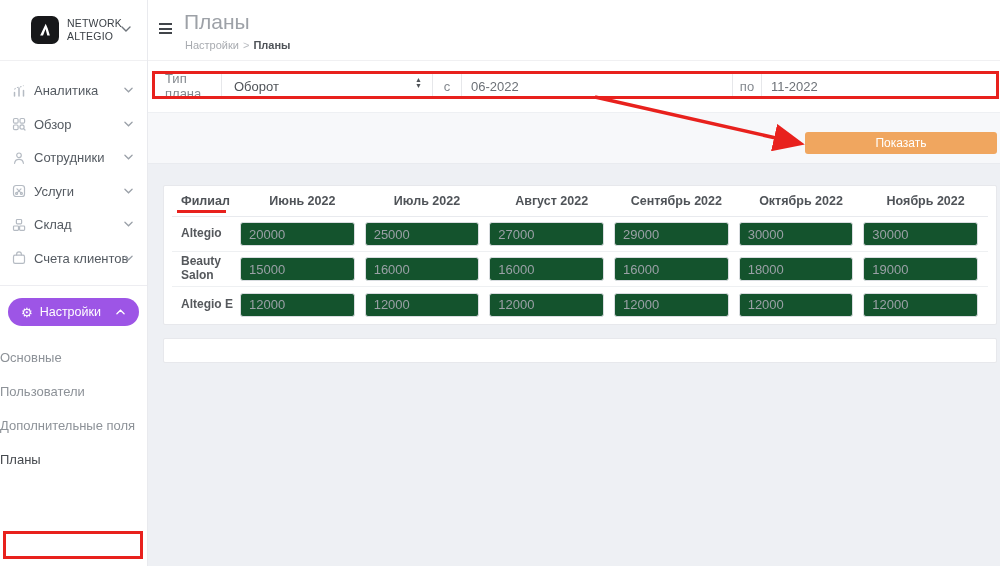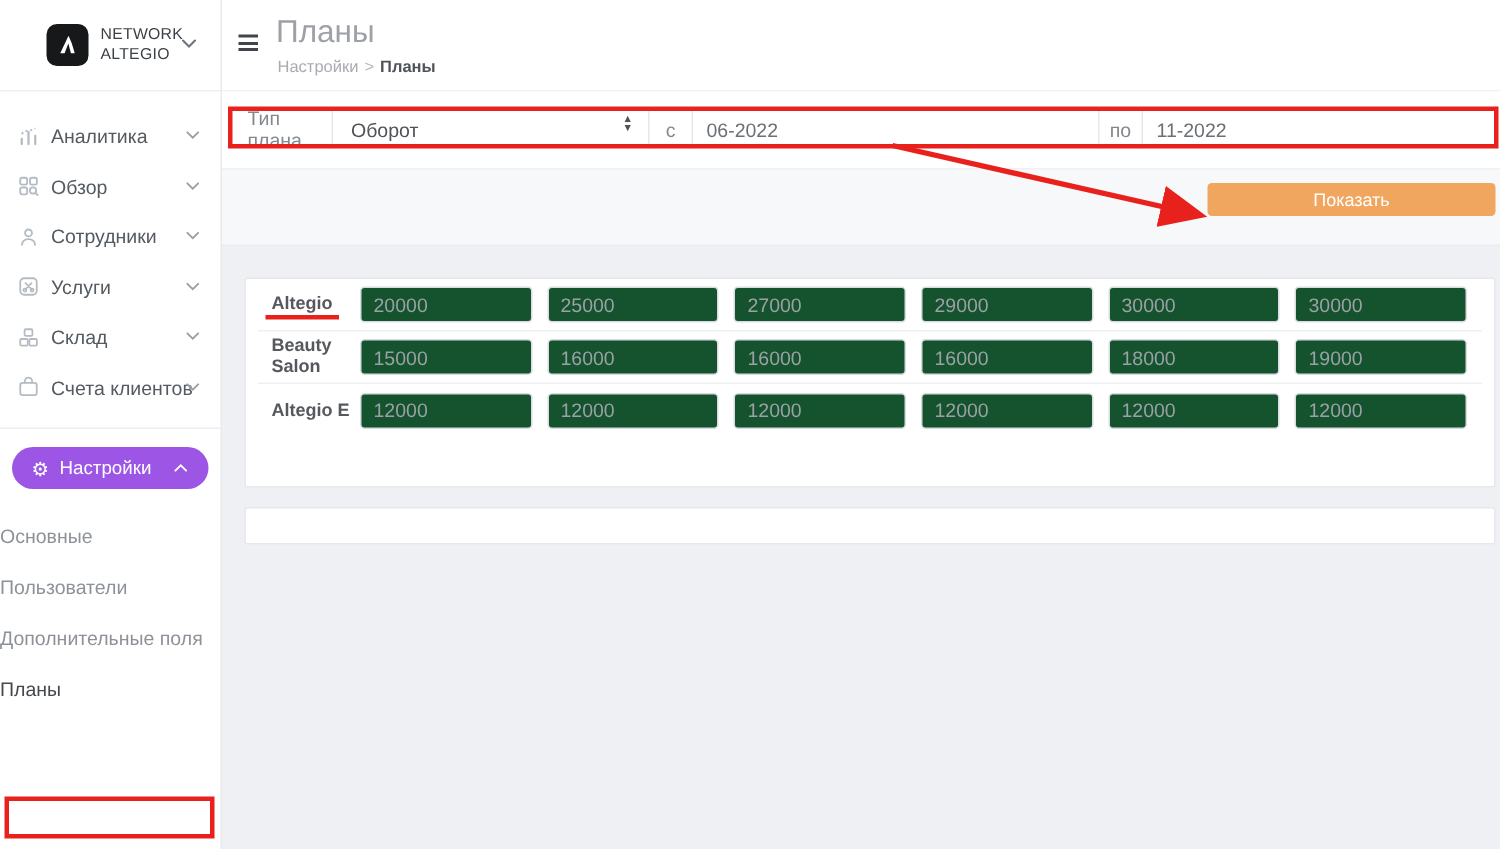--- a/index.html
+++ b/index.html
@@ -68,21 +68,21 @@
   .flabel { color:#83888e; padding:0 12px 0 10px; width:67px; }
   .fselect { width:211px; padding-left:12px; color:#4f5358; position:relative; cursor:pointer; }
   .spinner { position:absolute; right:10px; top:4px; display:flex; flex-direction:column; line-height:6px; font-size:7px; color:#4f5358; }
   .fprep { width:29px; justify-content:center; color:#83888e; }
   .finput-wrap1 { width:271px; }
   .finput-wrap2 { flex:1; }
   .finput { border:none; outline:none; width:100%; padding-left:9px; font-size:13px; color:#6b7076; font-family:inherit; background:transparent; }
   
   .btn-band { position:absolute; left:148px; top:112px; right:0; height:52px; background:#f7f8fa; border-top:1px solid #eef0f3; border-bottom:1px solid #e9ebef; }
   .show-btn {
-    position:absolute; left:805px; top:122px; width:192px; height:22px;
+    position:absolute; left:805px; top:132px; width:192px; height:22px;
     background:#f0a65f; border:none; border-radius:3px; color:#fff;
     font-size:12px; font-family:inherit; cursor:pointer;
   }
   
   .table-card {
     position:absolute; left:163px; top:185px; width:834px; height:140px;
     background:#fff; border:1px solid #e7e8ec; border-radius:2px; padding:0 8px;
   }
   .ptable-row { display:grid; grid-template-columns:68px repeat(6,1fr); align-items:center; }
   .ptable-head { height:31px; border-bottom:1px solid #e8eaee; }
@@ -263,20 +263,29 @@
   <div class="fcell fprep">по</div>
   <div class="fcell finput-wrap2">
     <input class="finput" value="11-2022" style="">
   </div>
 </div>
 
 <div class="btn-band"></div>
 <button class="show-btn">Показать</button>
 
 <div class="table-card">
+  <div class="ptable-row ptable-head">
+    <div class="hcell first">Филиал</div>
+    <div class="hcell">Июнь 2022</div>
+    <div class="hcell">Июль 2022</div>
+    <div class="hcell">Август 2022</div>
+    <div class="hcell">Сентябрь 2022</div>
+    <div class="hcell">Октябрь 2022</div>
+    <div class="hcell">Ноябрь 2022</div>
+  </div>
 
   <div class="ptable-row drow">
     <div class="bname">Altegio</div>
     <div class="vcell"><input class="vinput" value="20000" style=""></div>
     <div class="vcell"><input class="vinput" value="25000" style=""></div>
     <div class="vcell"><input class="vinput" value="27000" style=""></div>
     <div class="vcell"><input class="vinput" value="29000" style=""></div>
     <div class="vcell"><input class="vinput" value="30000" style=""></div>
     <div class="vcell"><input class="vinput" value="30000" style=""></div>
   </div>

